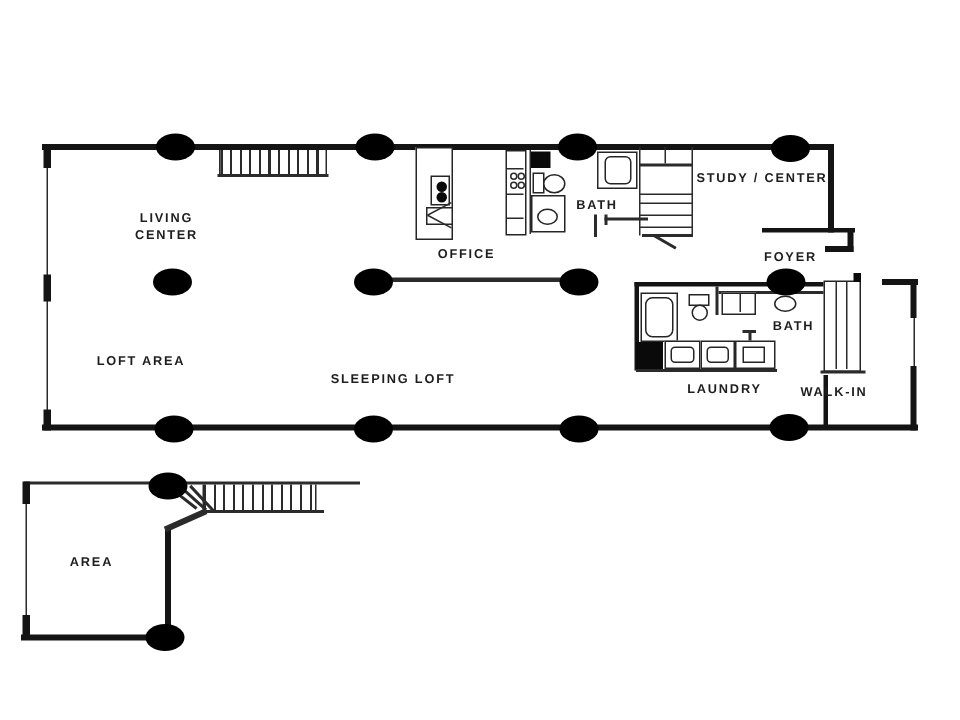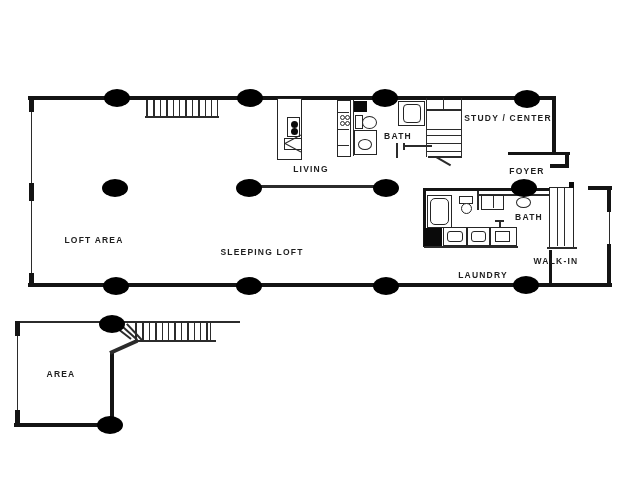--- a/index.html
+++ b/index.html
@@ -151,24 +151,25 @@
   <div class="col" style="left:236px;top:179px"></div>
   <div class="col" style="left:373px;top:179px"></div>
   <div class="col" style="left:511px;top:179px"></div>
   <div class="col" style="left:103px;top:277px"></div>
   <div class="col" style="left:236px;top:277px"></div>
   <div class="col" style="left:373px;top:277px"></div>
   <div class="col" style="left:513px;top:276px"></div>
   <div class="col" style="left:99px;top:315px"></div>
   <div class="col" style="left:97px;top:416px"></div>
 
-  <div class="label" style="left:277px;top:164px;width:68px">LIVING</div>
+  <div class="label" style="left:74px;top:140px;width:74px">LIVING CENTER</div>
+  <div class="label" style="left:277px;top:164px;width:68px">OFFICE</div>
   <div class="label" style="left:378px;top:131px;width:40px">BATH</div>
   <div class="label" style="left:460px;top:113px;width:96px">STUDY / CENTER</div>
   <div class="label" style="left:498px;top:166px;width:58px">FOYER</div>
   <div class="label" style="left:53px;top:235px;width:82px">LOFT AREA</div>
   <div class="label" style="left:217px;top:247px;width:90px">SLEEPING LOFT</div>
   <div class="label" style="left:508px;top:212px;width:42px">BATH</div>
-  <div class="label" style="left:452px;top:270px;width:62px">LAUNDRY</div>
+  <div class="label" style="left:452px;top:254px;width:62px">LAUNDRY</div>
   <div class="label" style="left:527px;top:256px;width:58px">WALK-IN</div>
   <div class="label" style="left:40px;top:369px;width:42px">AREA</div>
 
 </div>
 
 </body></html>

